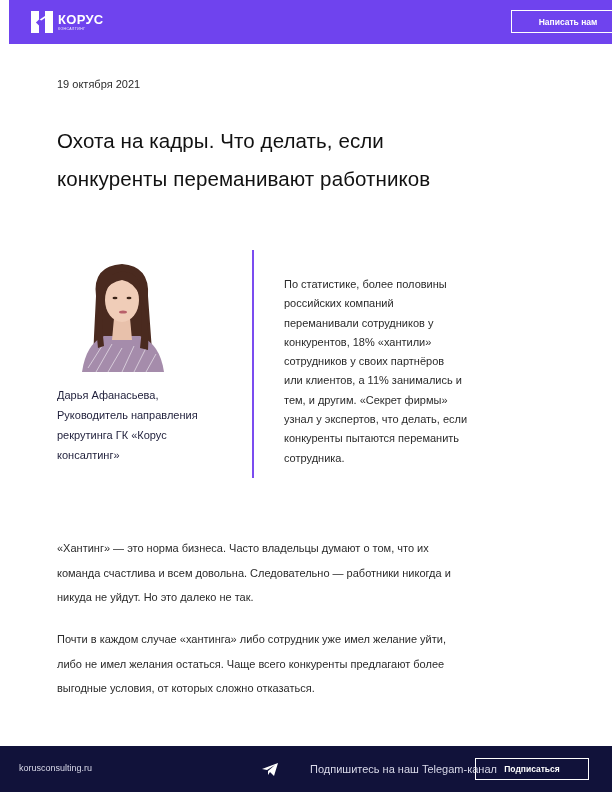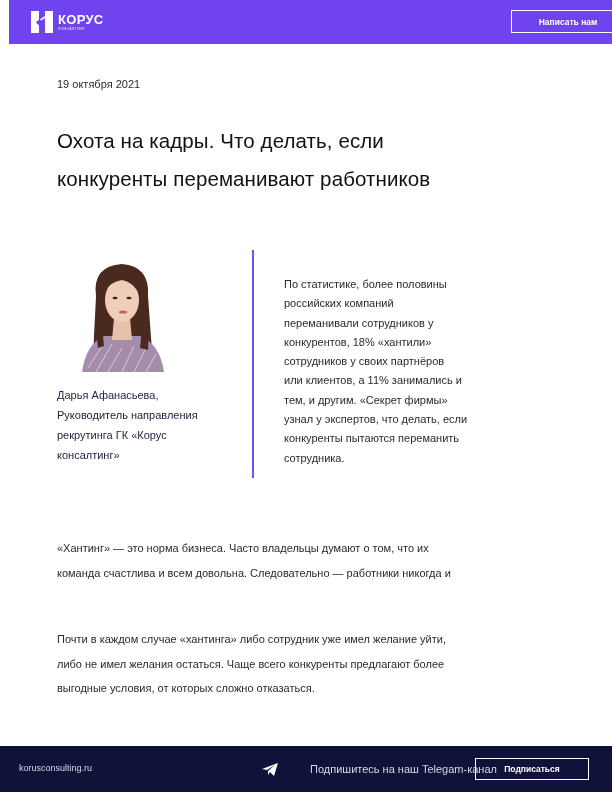--- a/index.html
+++ b/index.html
@@ -143,20 +143,21 @@
   <div>или клиентов, а 11% занимались и</div>
   <div>тем, и другим. «Секрет фирмы»</div>
   <div>узнал у экспертов, что делать, если</div>
   <div>конкуренты пытаются переманить</div>
   <div>сотрудника.</div>
 </div>
 
 <div class="para para1">
   <div>«Хантинг» — это норма бизнеса. Часто владельцы думают о том, что их</div>
   <div>команда счастлива и всем довольна. Следовательно — работники никогда и</div>
+  <div>никуда не уйдут. Но это далеко не так.</div>
 </div>
 
 <div class="para para2">
   <div>Почти в каждом случае «хантинга» либо сотрудник уже имел желание уйти,</div>
   <div>либо не имел желания остаться. Чаще всего конкуренты предлагают более</div>
   <div>выгодные условия, от которых сложно отказаться.</div>
 </div>
 
 <div class="footer">
   <div class="footer-site">korusconsulting.ru</div>

